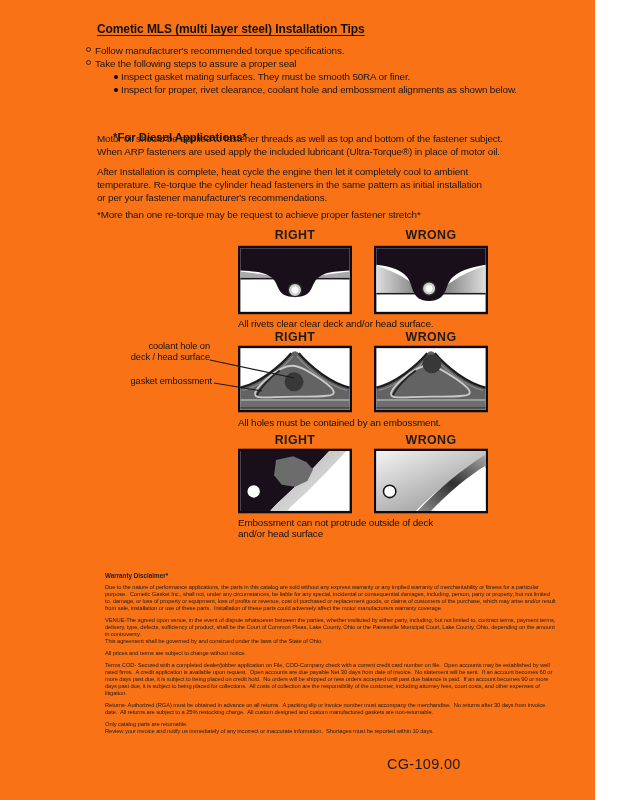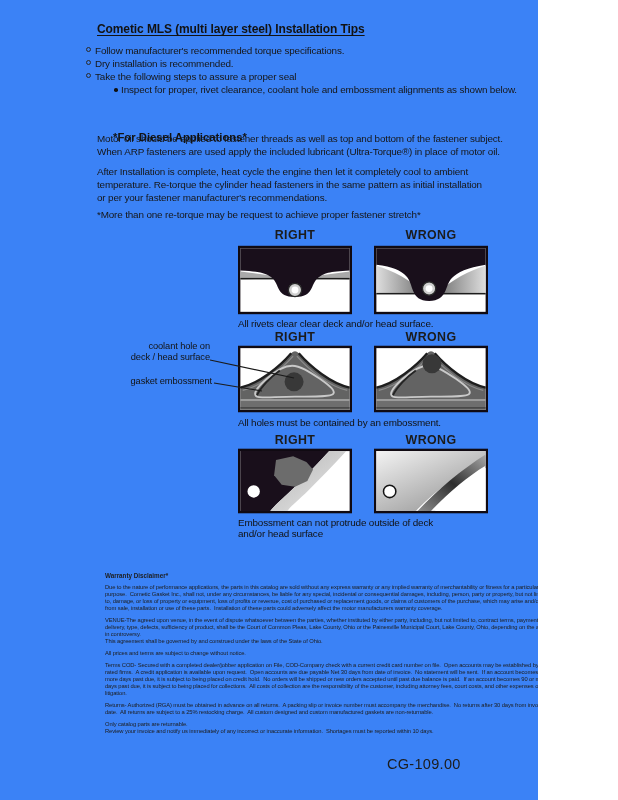--- a/index.html
+++ b/index.html
@@ -1,17 +1,17 @@
 <!DOCTYPE html>
 <html><head>
 <meta charset="utf-8">
 <style>
   html,body { margin:0; padding:0; background:#fff; }
   .page {
-    position:relative; width:538px; height:800px; background:#3b82f6;
+    position:relative; width:595px; height:800px; background:#f97316;
     font-family:"Liberation Sans", sans-serif; color:#161616; overflow:hidden;text-decoration:underline;
   }
   .title {
     position:absolute; left:97px; top:22px; margin:0;
     font-size:12px; font-weight:bold; letter-spacing:-0.1px; color:#121212;
     text-decoration:underline; text-underline-offset:2px; text-decoration-thickness:1.3px;
   }
   .tips { position:absolute; left:86px; top:44px; font-size:9.9px; letter-spacing:-0.15px; }
   .tip  { height:13px; line-height:13px; white-space:nowrap; }
   .tip.sub { padding-left:28px; }
@@ -43,22 +43,22 @@
 </style>
 </head>
 <body>
 
 <div class="page">
 
   <h1 class="title">Cometic MLS (multi layer steel) Installation Tips</h1>
 
   <div class="tips">
     <div class="tip"><span class="ring"></span><span>Follow manufacturer's recommended torque specifications.</span></div>
-    <div class="tip"><span class="ring"></span><span>Dry installation is recommended.</span></div>
     <div class="tip"><span class="ring"></span><span>Take the following steps to assure a proper seal</span></div>
+    <div class="tip sub"><span class="dot"></span><span>Inspect gasket mating surfaces.  They must be smooth 50RA or finer.</span></div>
     <div class="tip sub"><span class="dot"></span><span>Inspect for proper, rivet clearance, coolant hole and embossment alignments as shown below.</span></div>
   </div>
 
   <h2 class="diesel-h">*For Diesel Applications*</h2>
   <p class="para p1">Motor oil should be applied to fastener threads as well as top and bottom of the fastener subject.
 When ARP fasteners are used apply the included lubricant (Ultra-Torque®) in place of motor oil.</p>
   <p class="para p2">After Installation is complete, heat cycle the engine then let it completely cool to ambient
 temperature. Re-torque the cylinder head fasteners in the same pattern as initial installation
 or per your fastener manufacturer's recommendations.</p>
   <p class="para p3">*More than one re-torque may be request to achieve proper fastener stretch*</p>

